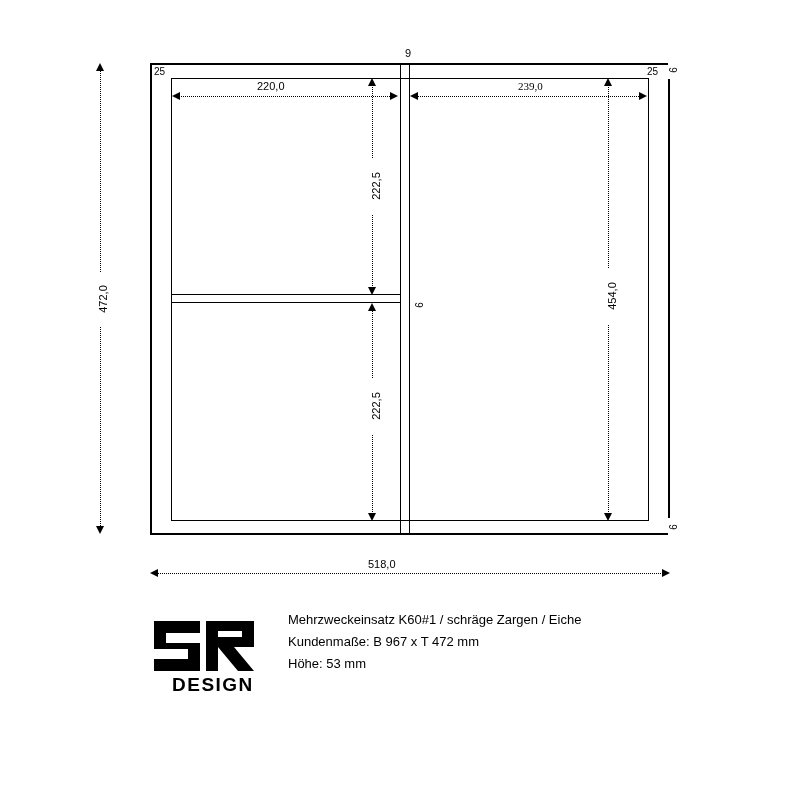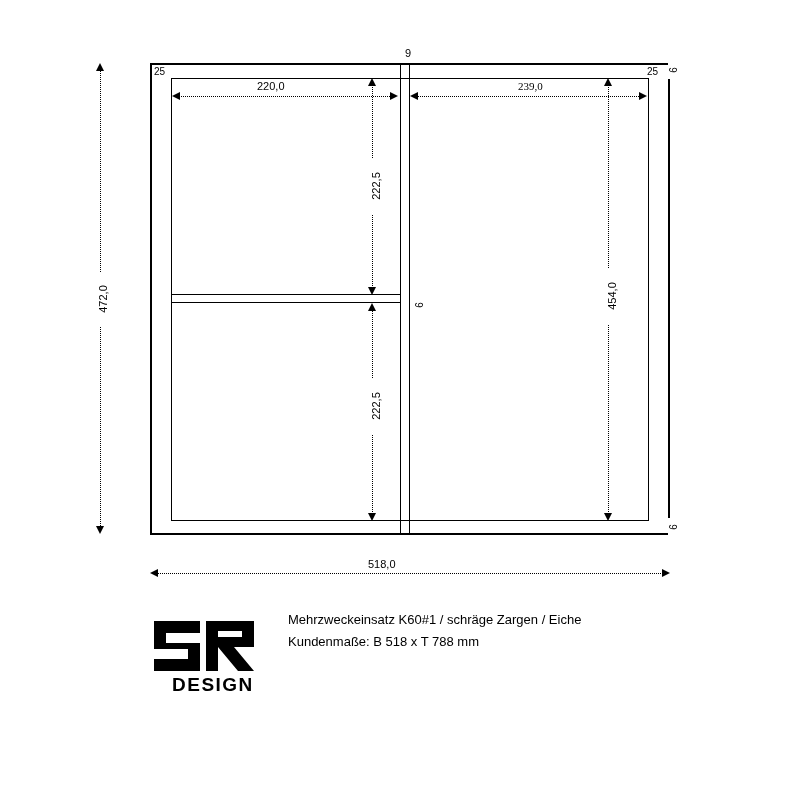--- a/index.html
+++ b/index.html
@@ -156,17 +156,18 @@
         <path d="M4 8 H50 V20 H16 V30 H50 V58 H4 V46 H38 V36 H4 Z" fill="#000"></path>
 
         <path d="M56 8 H104 V34 H84 L104 58 H88 L68 34 V58 H56 Z M68 18 V24 H92 V18 Z" fill="#000"></path>
 
         <text x="22" y="78" font-family="Liberation Sans, sans-serif" font-size="19" font-weight="bold" letter-spacing="1.5" fill="#000">DESIGN</text>
       </svg>
     </div>
 
     <div class="spec-list">
       <div>Mehrzweckeinsatz K60#1 / schräge Zargen / Eiche</div>
-      <div>Kundenmaße: B 518 x T 788 mm</div>
+      <div>Kundenmaße: B 967 x T 472 mm</div>
+      <div>Höhe: 53 mm</div>
     </div>
   </div>
 
 </div>
 
 </body></html>

